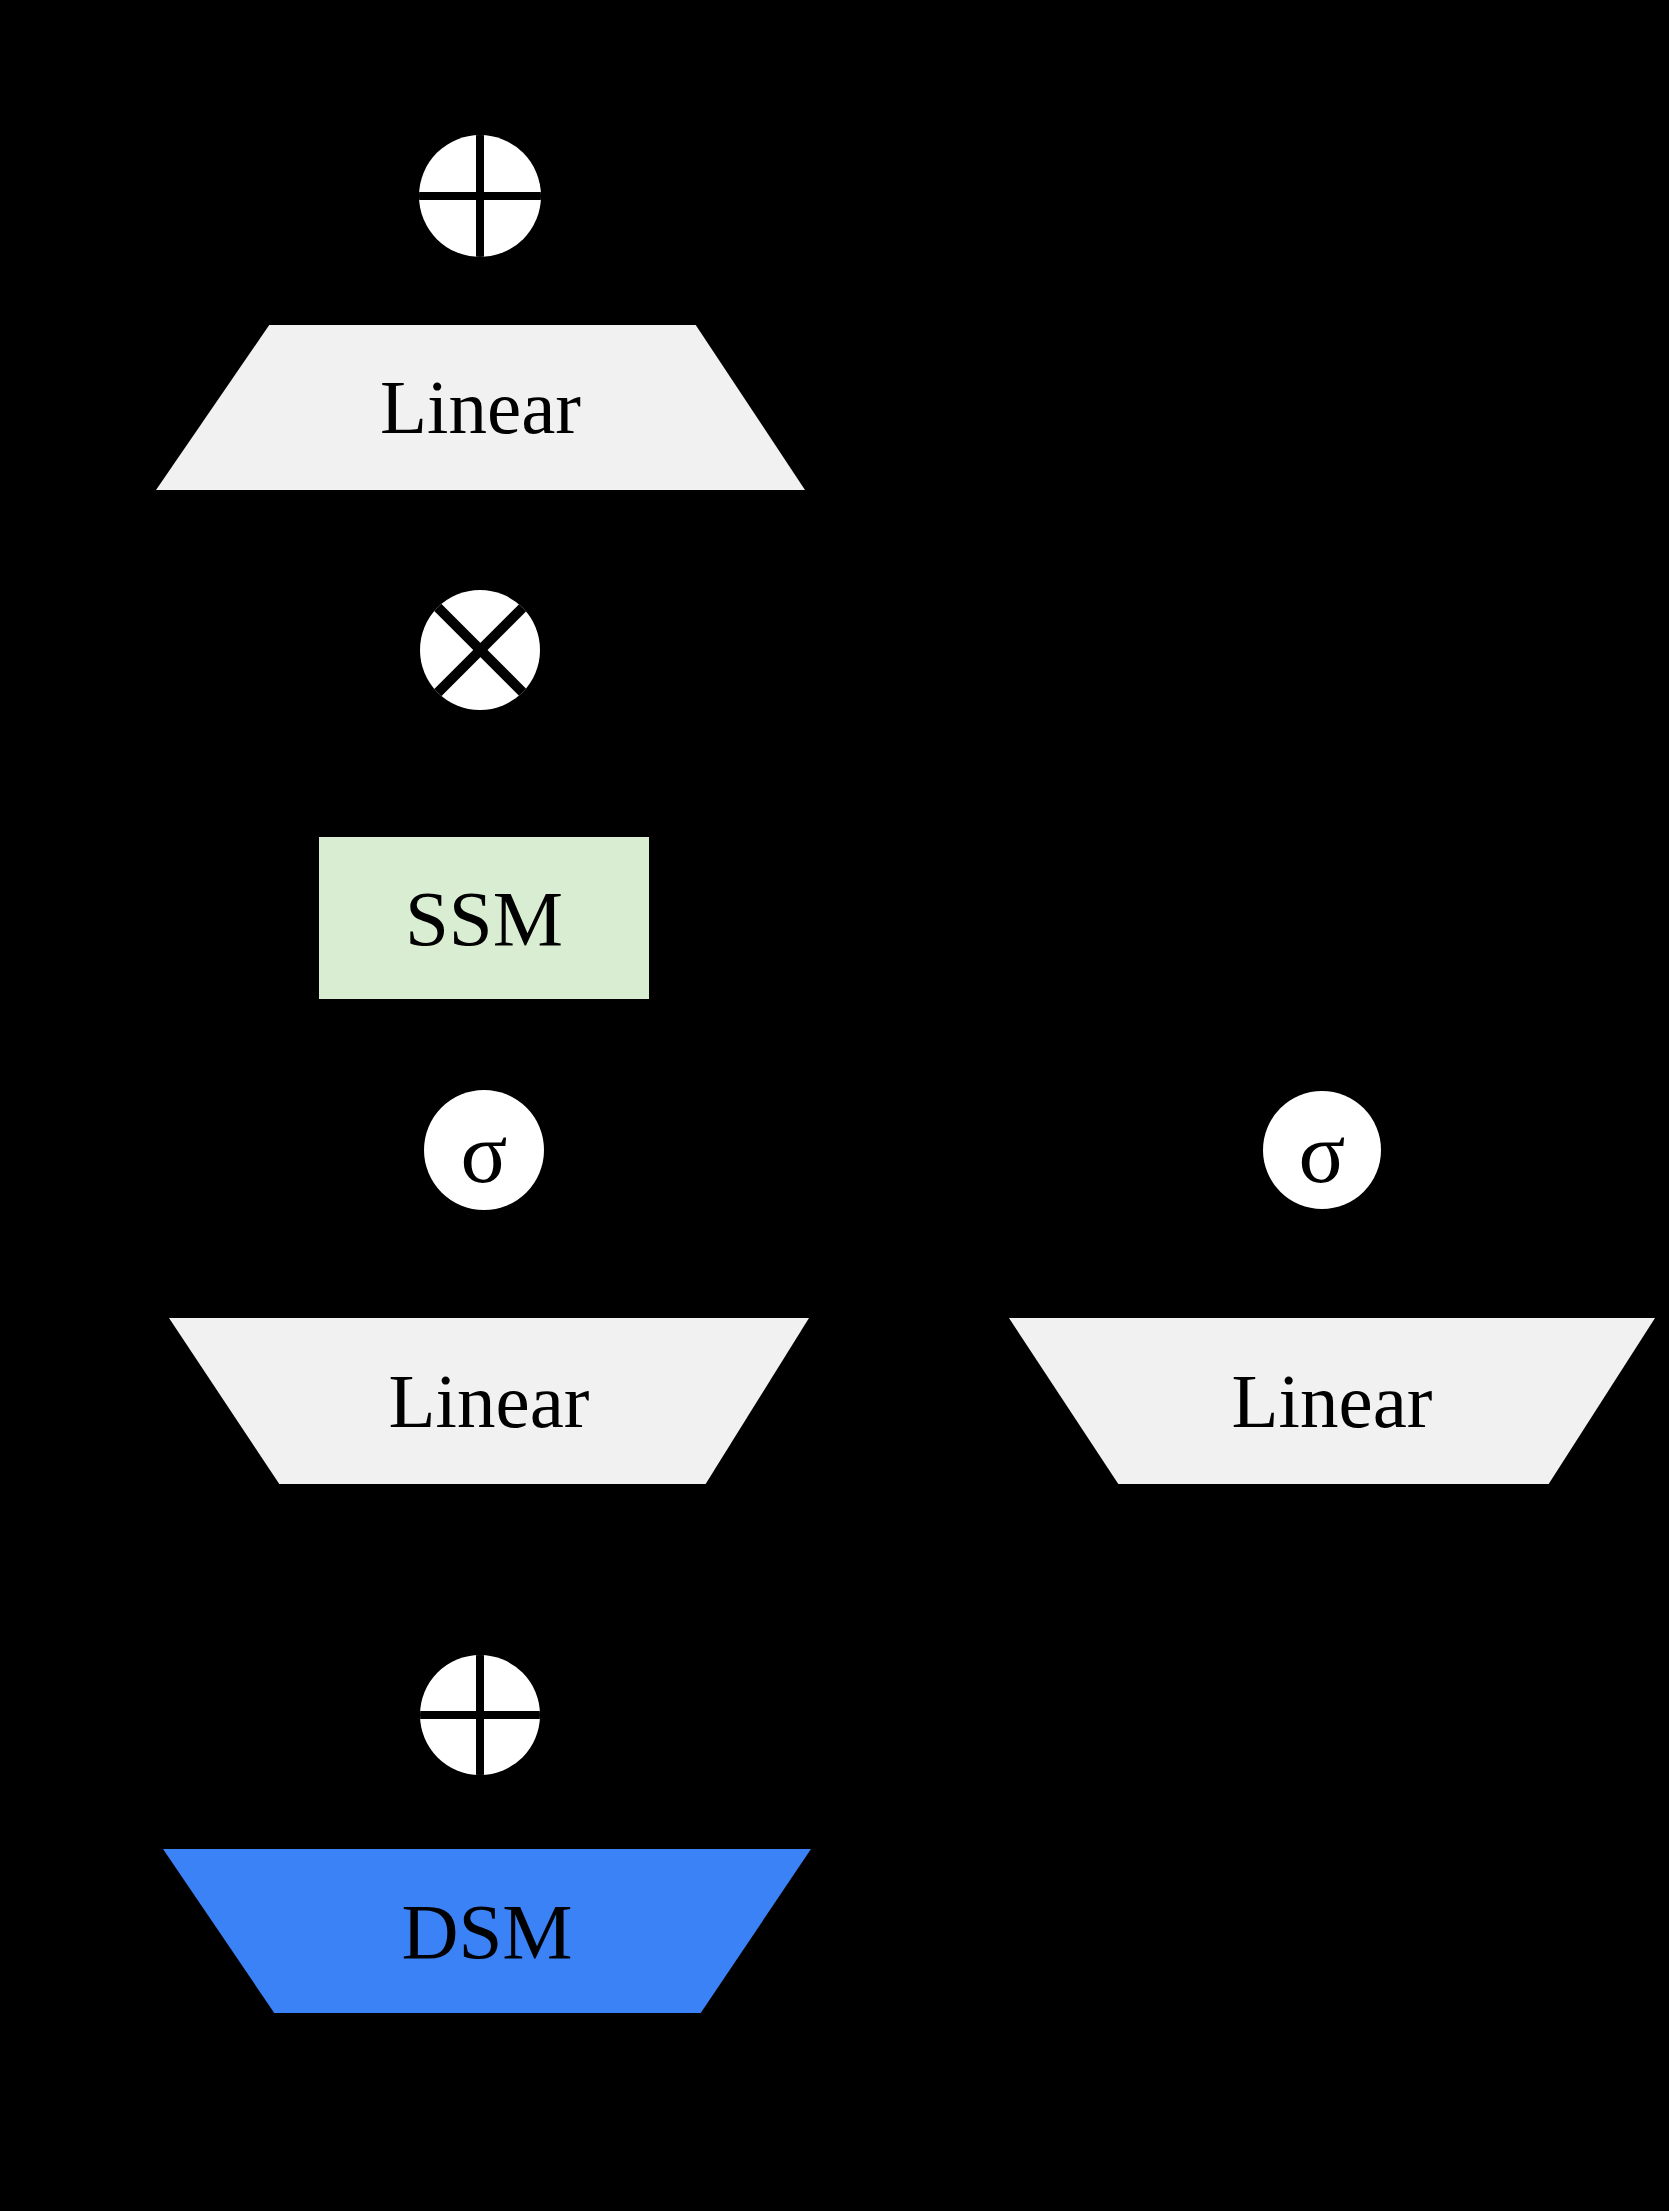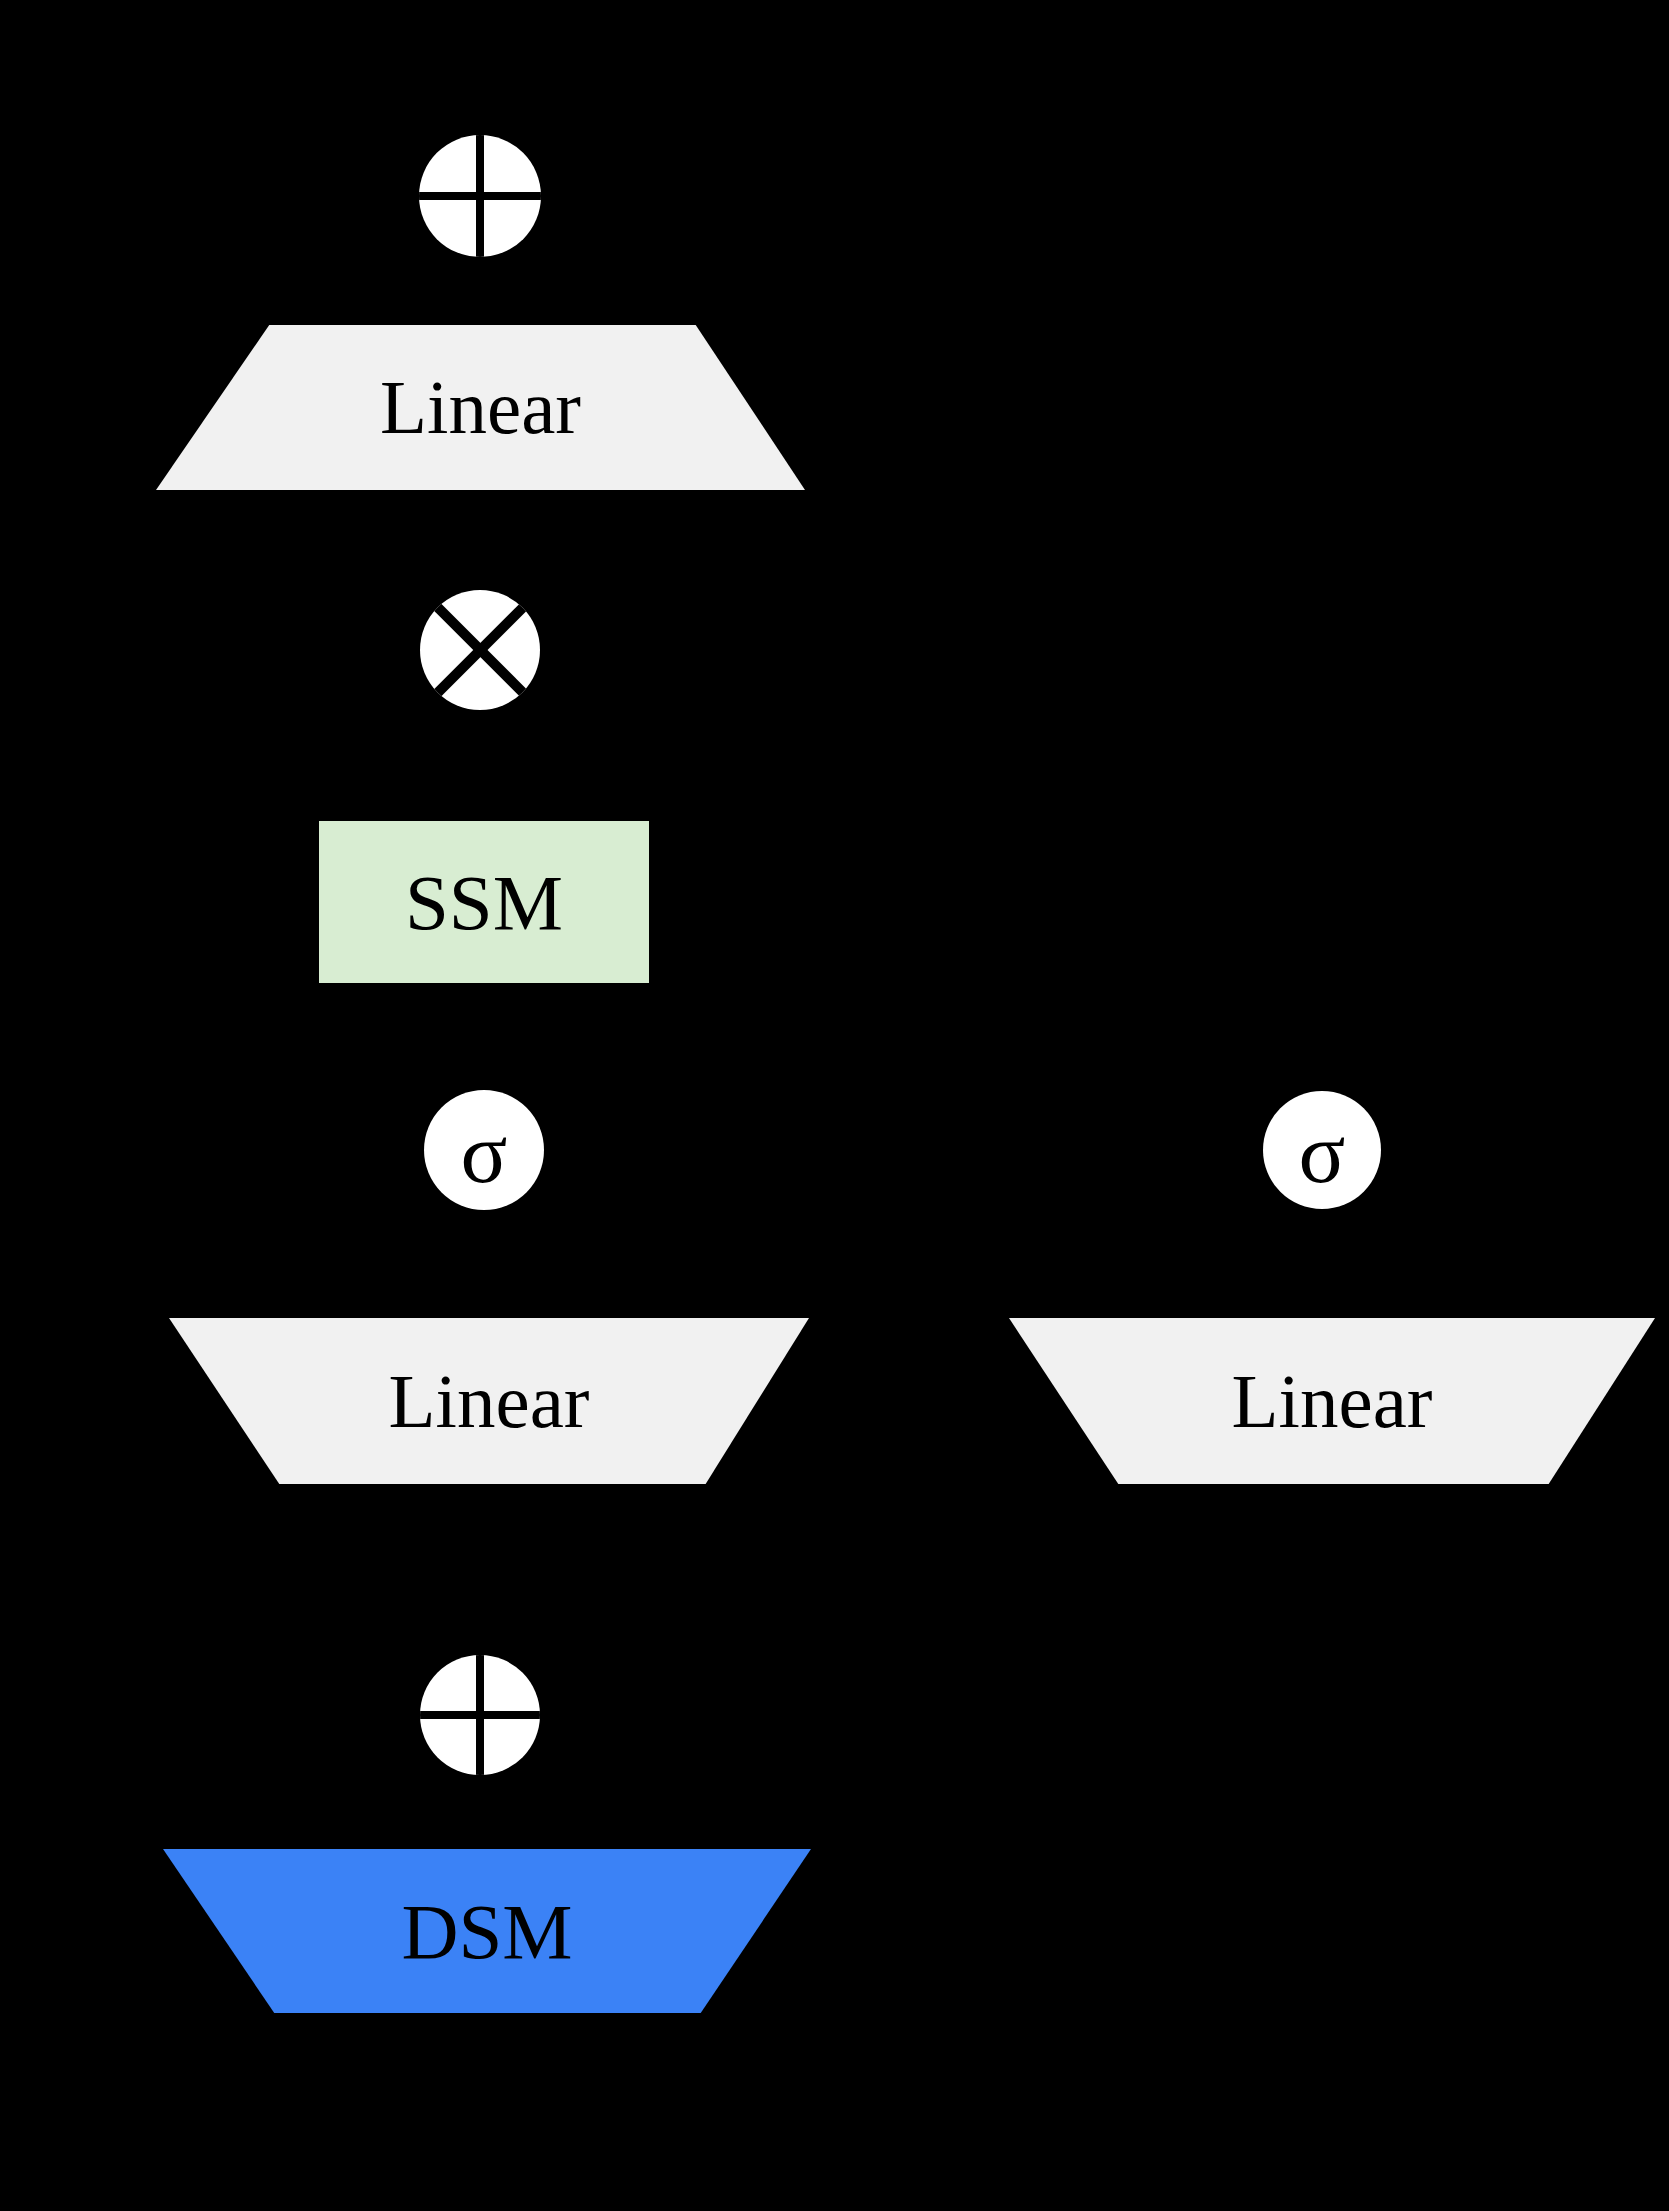--- a/index.html
+++ b/index.html
@@ -20,20 +20,21 @@
     position: absolute;
     display: flex;
     align-items: center;
     justify-content: center;
   }
   .rect {
     position: absolute;
     display: flex;
     align-items: center;
     justify-content: center;
+    margin-top: 16px;
   }
   .label {
     color: #000;
     font-size: 77px;
     line-height: 1;
     white-space: nowrap;
   }
   .label-big {
     font-size: 79px;
   }

